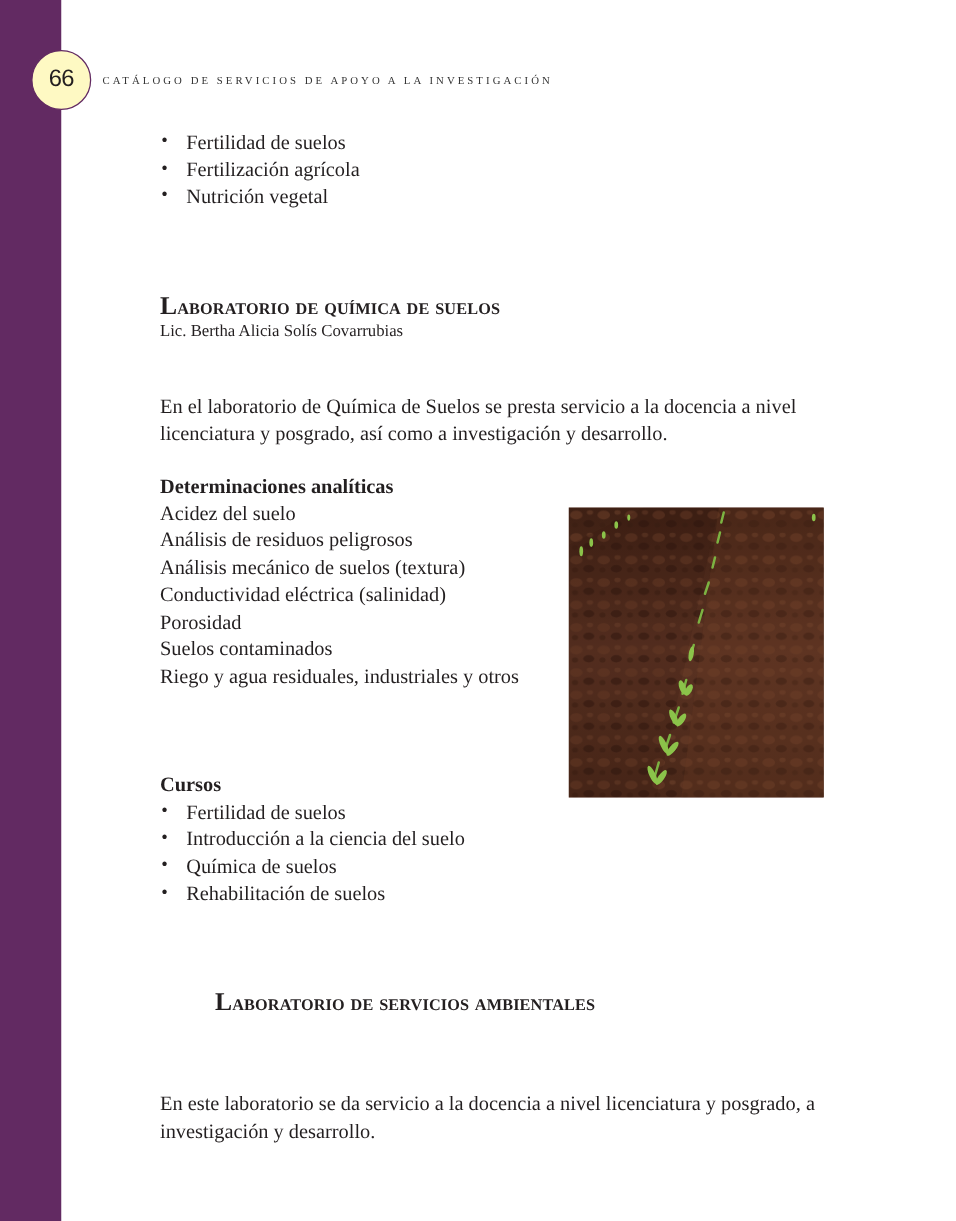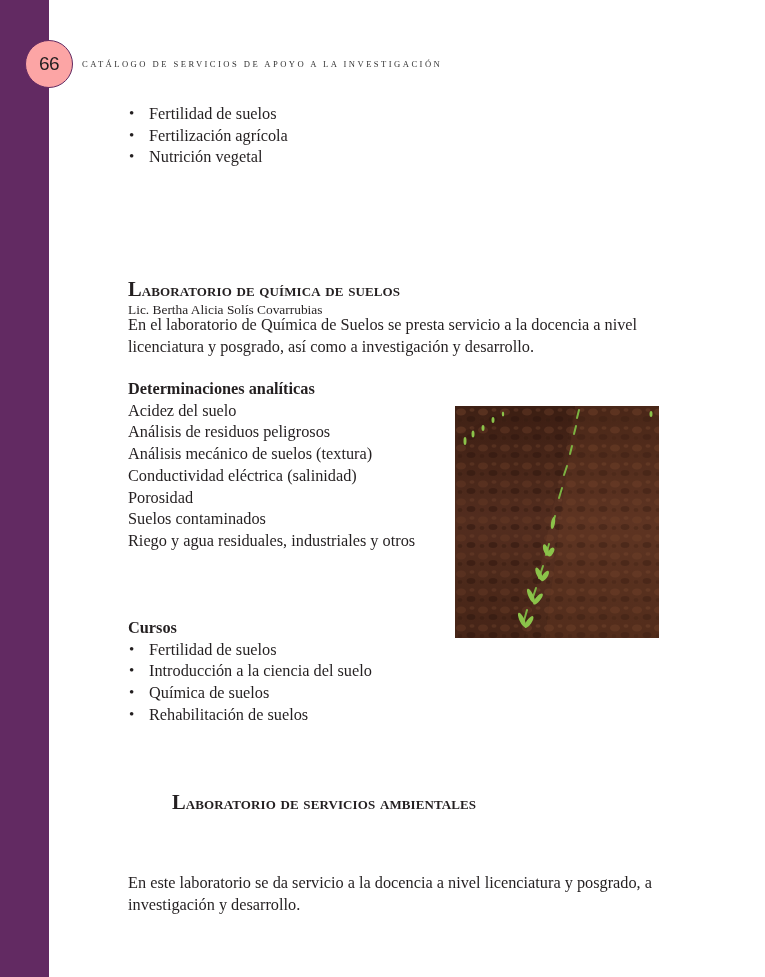--- a/index.html
+++ b/index.html
@@ -7,21 +7,21 @@
     width: 765px; height: 977px; position: relative; overflow: hidden;
     background: #ffffff; color: #231f20;
     font-family: "Liberation Serif", "DejaVu Serif", serif;
   }
   .sidebar {
     position: absolute; left: 0; top: 0; width: 49px; height: 977px;
     background: #622a62;
   }
   .page-badge {
     position: absolute; left: 25px; top: 40px; width: 46px; height: 46px;
-    border-radius: 50%; background: #fca5a5; border: 1.5px solid #622a62;
+    border-radius: 50%; background: #fef9c3; border: 1.5px solid #622a62;
     display: flex; align-items: center; justify-content: center;
     font-family: "Liberation Sans", "DejaVu Sans", sans-serif;
     font-size: 19px; color: #231f20; letter-spacing: -0.5px;
   }
   .running-header {
     position: absolute; left: 82px; top: 59px;
     font-family: Liberation Serif, serif;
     font-size: 8.6px; letter-spacing: 2.45px; color: #333;
     white-space: nowrap;
     text-align: right;
@@ -55,21 +55,21 @@
 <div class="running-header">CATÁLOGO DE SERVICIOS DE APOYO A LA INVESTIGACIÓN</div>
 
 <div class="content">
 
   <ul class="bul" style="position:absolute; top:103px; left:0; width:560px;">
     <li><span class="dot">•</span><span>Fertilidad de suelos</span></li>
     <li><span class="dot">•</span><span>Fertilización agrícola</span></li>
     <li><span class="dot">•</span><span>Nutrición vegetal</span></li>
   </ul>
 
-  <div style="position:absolute; top:234px; left:0; width:560px;margin-top:44px;">
+  <div style="position:absolute; top:234px; left:0; width:560px;">
     <h2 class="heading"><span class="cap">L</span><span>aboratorio de química de suelos</span></h2>
     <p class="small">Lic. Bertha Alicia Solís Covarrubias</p>
   </div>
 
   <p class="txt" style="position:absolute; top:314px; left:0; width:545px;">En el laboratorio de Química de Suelos se presta servicio a la docencia a nivel licenciatura y posgrado, así como a investigación y desarrollo.</p>
 
   <div style="position:absolute; top:378px; left:0; width:320px;">
     <p class="txt bold">Determinaciones analíticas</p>
     <p class="txt">Acidez del suelo</p>
     <p class="txt">Análisis de residuos peligrosos</p>

